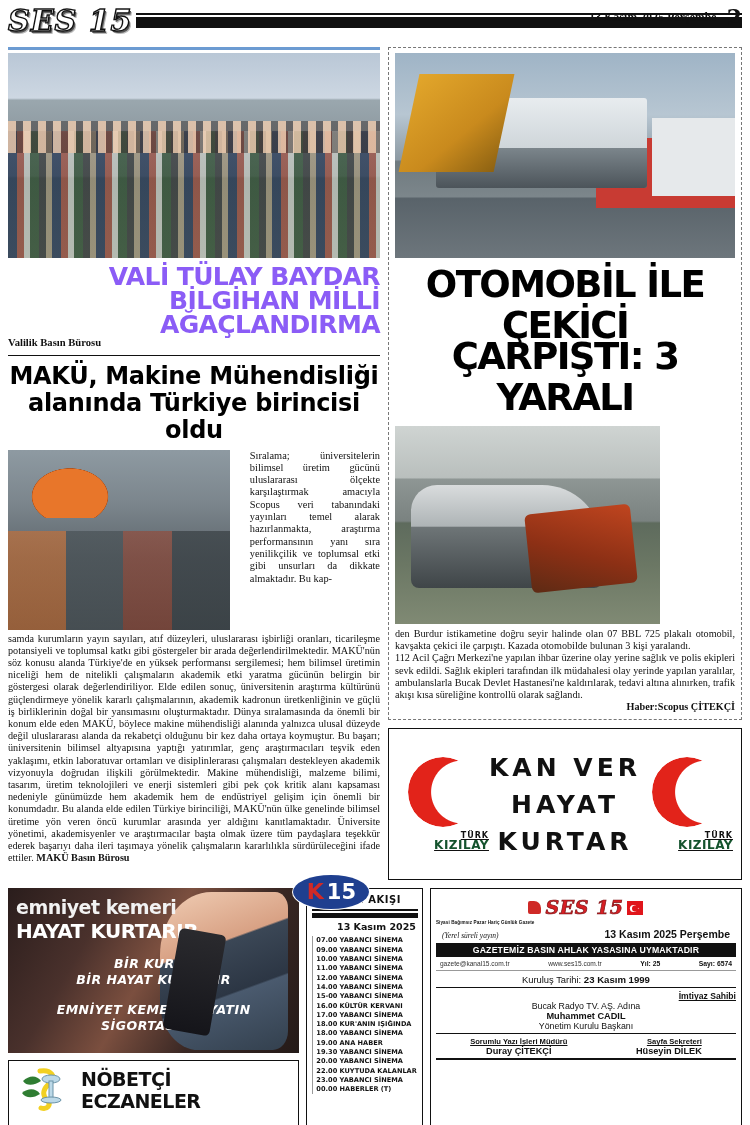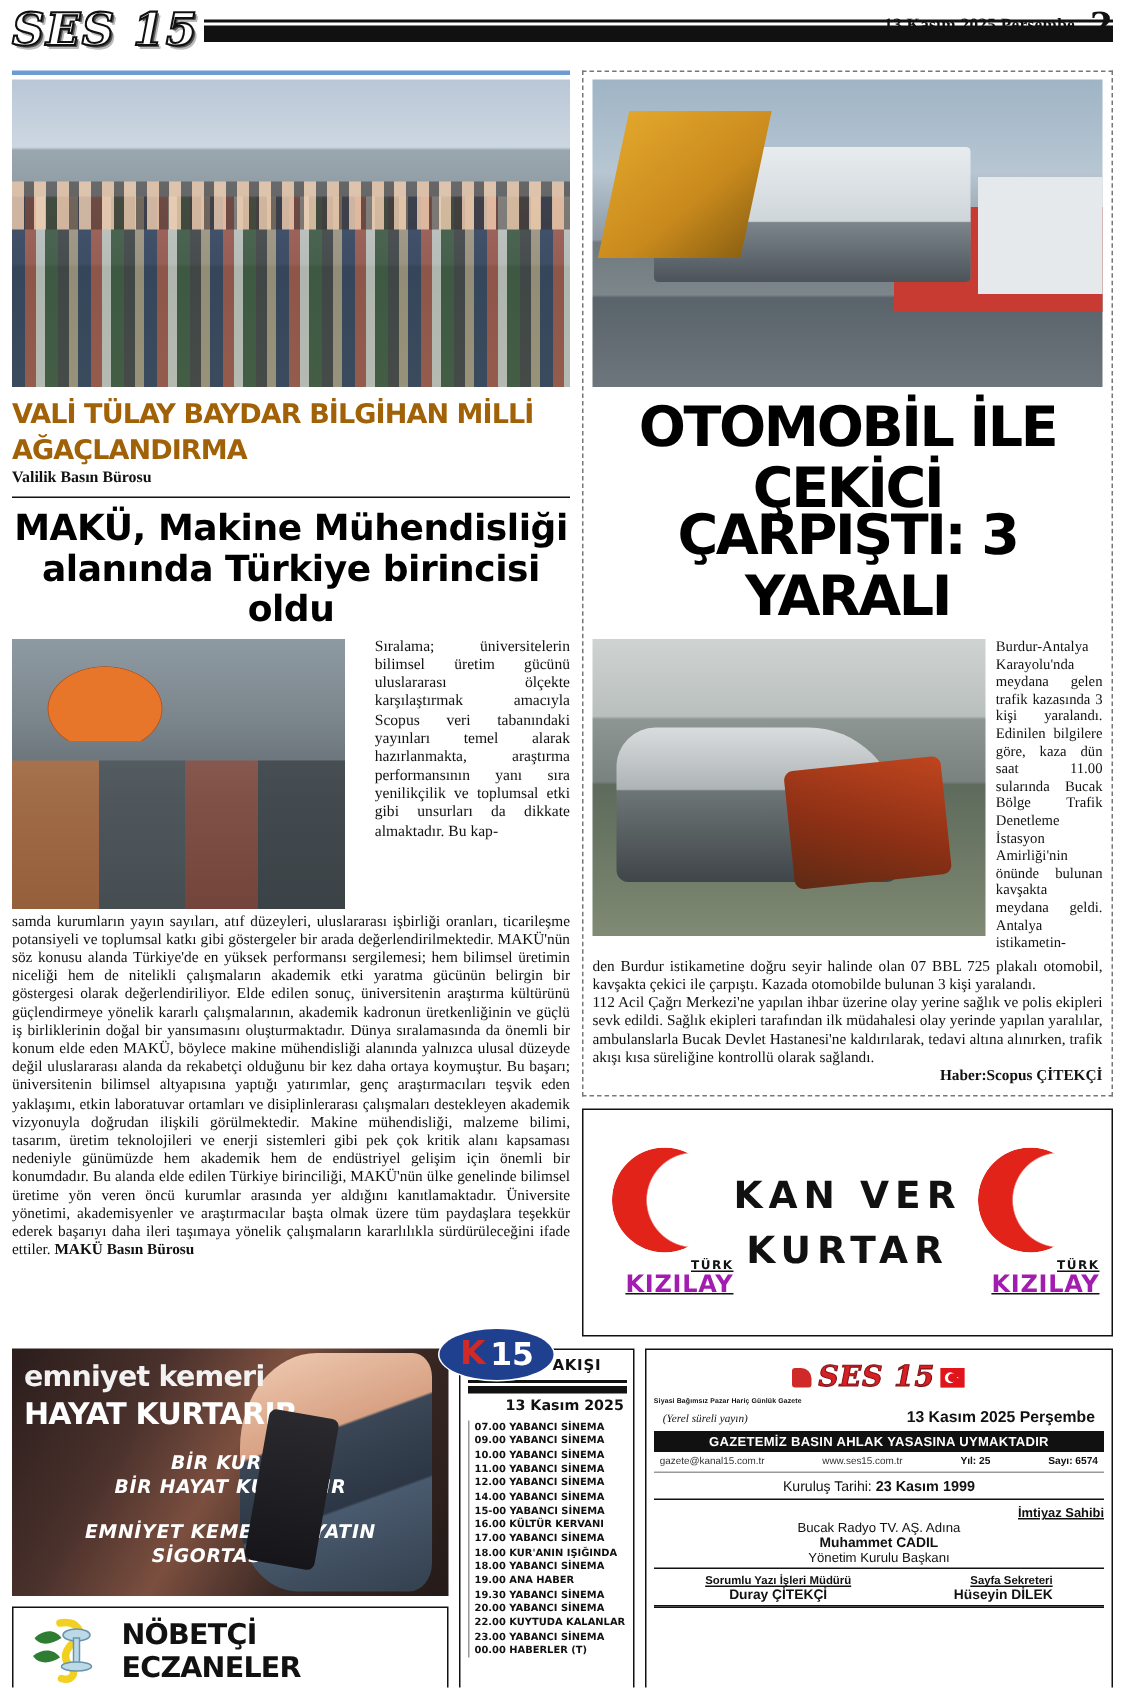--- a/index.html
+++ b/index.html
@@ -129,22 +129,22 @@
   }
   .ph-belt::after{
     content:""; position:absolute; right:28%; top:26%; width:16%; height:62%;
     background:linear-gradient(180deg,#2a2a2e 0%, #15151a 100%);
     transform:rotate(10deg); border-radius:5px;
   }
 
   
   .hl-main {
     font-family:"DejaVu Sans", sans-serif;
-    font-weight:bold; font-size:18px; line-height:24px;
-    text-align:left; letter-spacing:-0.6px; color:#a16207;
+    font-weight:bold; font-size:25px; line-height:24px;
+    text-align:right; letter-spacing:-0.6px; color:#8b5cf6;
     margin-top:6px;
   }
   .hl-main2 {
     font-family:"DejaVu Sans", sans-serif;
     font-weight:bold; font-size:24px; line-height:27px;
     text-align:center; letter-spacing:-0.3px; color:#000;
   }
   .hl-accident {
     font-family:"DejaVu Sans", sans-serif;
     font-weight:bold; font-size:37px; line-height:41px;
@@ -179,21 +179,21 @@
   }
   .kz-logo { text-align:right; width:92px;text-decoration:underline; }
   .kz-crescent {
     width:70px; height:70px; margin:0 auto 4px;
     border-radius:50%;
     background:#e2231a;
     -webkit-mask: radial-gradient(circle at 78% 50%, transparent 0 31px, #000 32px);
             mask: radial-gradient(circle at 78% 50%, transparent 0 31px, #000 32px);
   }
   .kz-t1 { font-family:"DejaVu Sans", sans-serif; font-size:8px; font-weight:bold; letter-spacing:1px; color:#111; }
-  .kz-t2 { font-family:"DejaVu Sans", sans-serif; font-size:16px; font-weight:bold; letter-spacing:0.5px; color:#a21caf; margin-top:-2px; }
+  .kz-t2 { font-family:"DejaVu Sans", sans-serif; font-size:12px; font-weight:bold; letter-spacing:0.5px; color:#14532d; margin-top:-2px; }
   .kz-slogan {
     font-family:"DejaVu Sans", sans-serif; font-weight:bold;
     font-size:25px; line-height:37px; letter-spacing:4px; text-align:center; color:#111;
   }
 
   
   .bottom { display:flex; gap:7px; margin-top:8px; }
   .bl { width:295px; }
   .bm { width:118px; }
   .br { width:316px; }
@@ -333,38 +333,38 @@
     <div class="col-right">
       <div class="dotted-box" style="padding:5px 6px 6px;">
 
         <div class="photo ph-truck"></div>
 
         <div class="hl-accident">OTOMOBİL İLE ÇEKİCİ</div>
         <div class="hl-accident" style="padding-top:0;margin-top:-14px;">ÇARPIŞTI: 3 YARALI</div>
 
         <div class="flex-row" style="margin-top:4px;">
           <div class="photo ph-wreck" style="width:265px;"></div>
-          <div class="col-narrow" style="width:72px;font-size:9.8px;line-height:11.6px;">Burdur-Antalya Karayolu'nda meydana gelen trafik kazasında 3 kişi yaralandı. Edinilen bilgilere göre, kaza dün saat 11.00 sularında Bucak Bölge Trafik Denetleme İstasyon Amirliği'nin önünde bulunan kavşakta meydana geldi. Antalya istikametin-</div>
         </div>
 
         <div class="body-sm" style="margin-top:4px;">den Burdur istikametine doğru seyir halinde olan 07 BBL 725 plakalı otomobil, kavşakta çekici ile çarpıştı. Kazada otomobilde bulunan 3 kişi yaralandı.</div>
         <div class="body-sm">112 Acil Çağrı Merkezi'ne yapılan ihbar üzerine olay yerine sağlık ve polis ekipleri sevk edildi. Sağlık ekipleri tarafından ilk müdahalesi olay yerinde yapılan yaralılar, ambulanslarla Bucak Devlet Hastanesi'ne kaldırılarak, tedavi altına alınırken, trafik akışı kısa süreliğine kontrollü olarak sağlandı.</div>
         <div class="body-sm" style="text-align:right;">
           <b>Haber:Scopus ÇİTEKÇİ</b>
         </div>
       </div>
 
       <div class="kizilay-box">
         <div class="kz-logo">
           <div class="kz-crescent"></div>
           <div class="kz-t1">TÜRK</div>
           <div class="kz-t2">KIZILAY</div>
         </div>
         <div class="kz-slogan">
           <div>KAN VER</div>
+          <div>HAYAT</div>
           <div>KURTAR</div>
         </div>
         <div class="kz-logo">
           <div class="kz-crescent"></div>
           <div class="kz-t1">TÜRK</div>
           <div class="kz-t2">KIZILAY</div>
         </div>
       </div>
     </div>
   </div>

